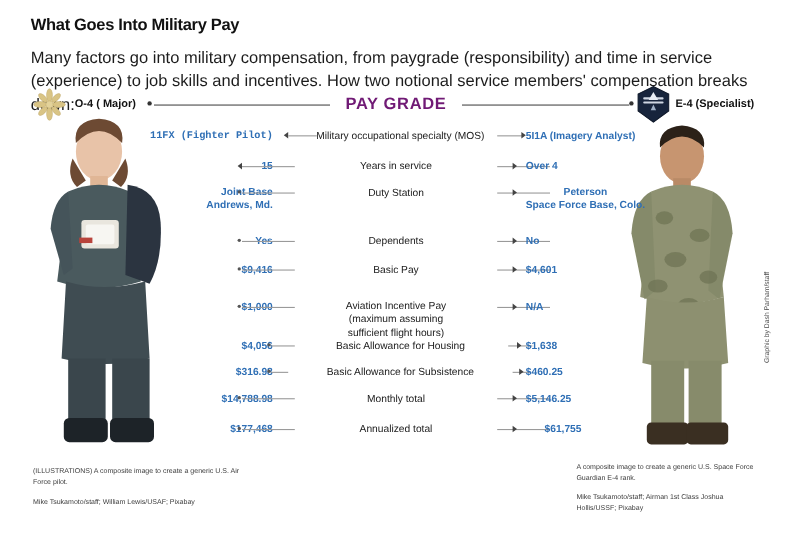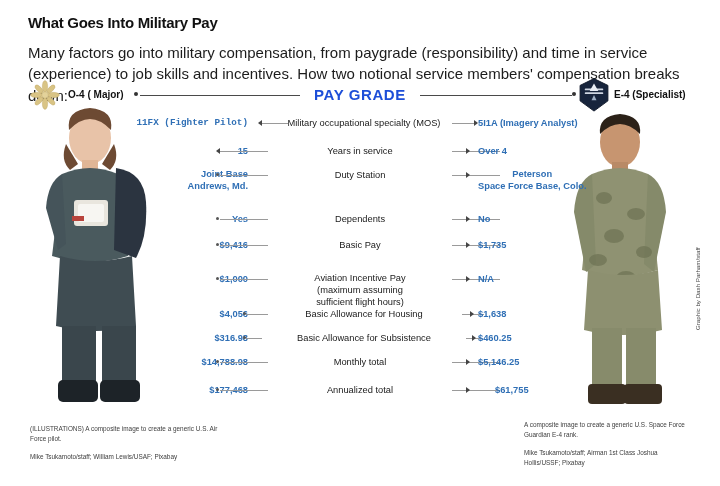--- a/index.html
+++ b/index.html
@@ -83,21 +83,21 @@
     white-space: nowrap;
   }
   .paygrade-title {
     position: absolute;
     left: 0;
     top: 2px;
     width: 720px;
     text-align: center;
     font-size: 15px;
     font-weight: bold;
-    color: #1d4ed8;
+    color: #701a75;
     letter-spacing: 0.6px;
   }
   .rail {
     position: absolute;
     top: 11px;
     height: 1.4px;
     background: #4a4a4a;
   }
   .rail.left  { left: 140px; width: 160px; }
   .rail.right { left: 420px; width: 152px; }
@@ -350,21 +350,21 @@
       <div class="val right" style="top:-5px;">No</div>
     </div>
 
     <div class="row" style="top:134px;">
       <div class="val left" style="top:-5px;">$9,416</div>
       <div class="tail-dot" style="left:216px; top:-1.2px;"></div>
       <div class="connector" style="left:220px; top:0.5px; width:48px;"></div>
       <div class="label" style="top:-5px;">Basic Pay</div>
       <div class="connector" style="left:452px; top:0.5px; width:48px;"></div>
       <div class="arrowhead arrow-r" style="left:466px; top:-2px;"></div>
-      <div class="val right" style="top:-5px;">$1,735</div>
+      <div class="val right" style="top:-5px;">$4,601</div>
     </div>
 
     <div class="row" style="top:168px;">
       <div class="val left" style="top:-5px;">$1,000</div>
       <div class="tail-dot" style="left:216px; top:-1.2px;"></div>
       <div class="connector" style="left:220px; top:0.5px; width:48px;"></div>
       <div class="label" style="top:-6px;">Aviation Incentive Pay
 (maximum assuming
 sufficient flight hours)</div>
       <div class="connector" style="left:452px; top:0.5px; width:48px;"></div>

